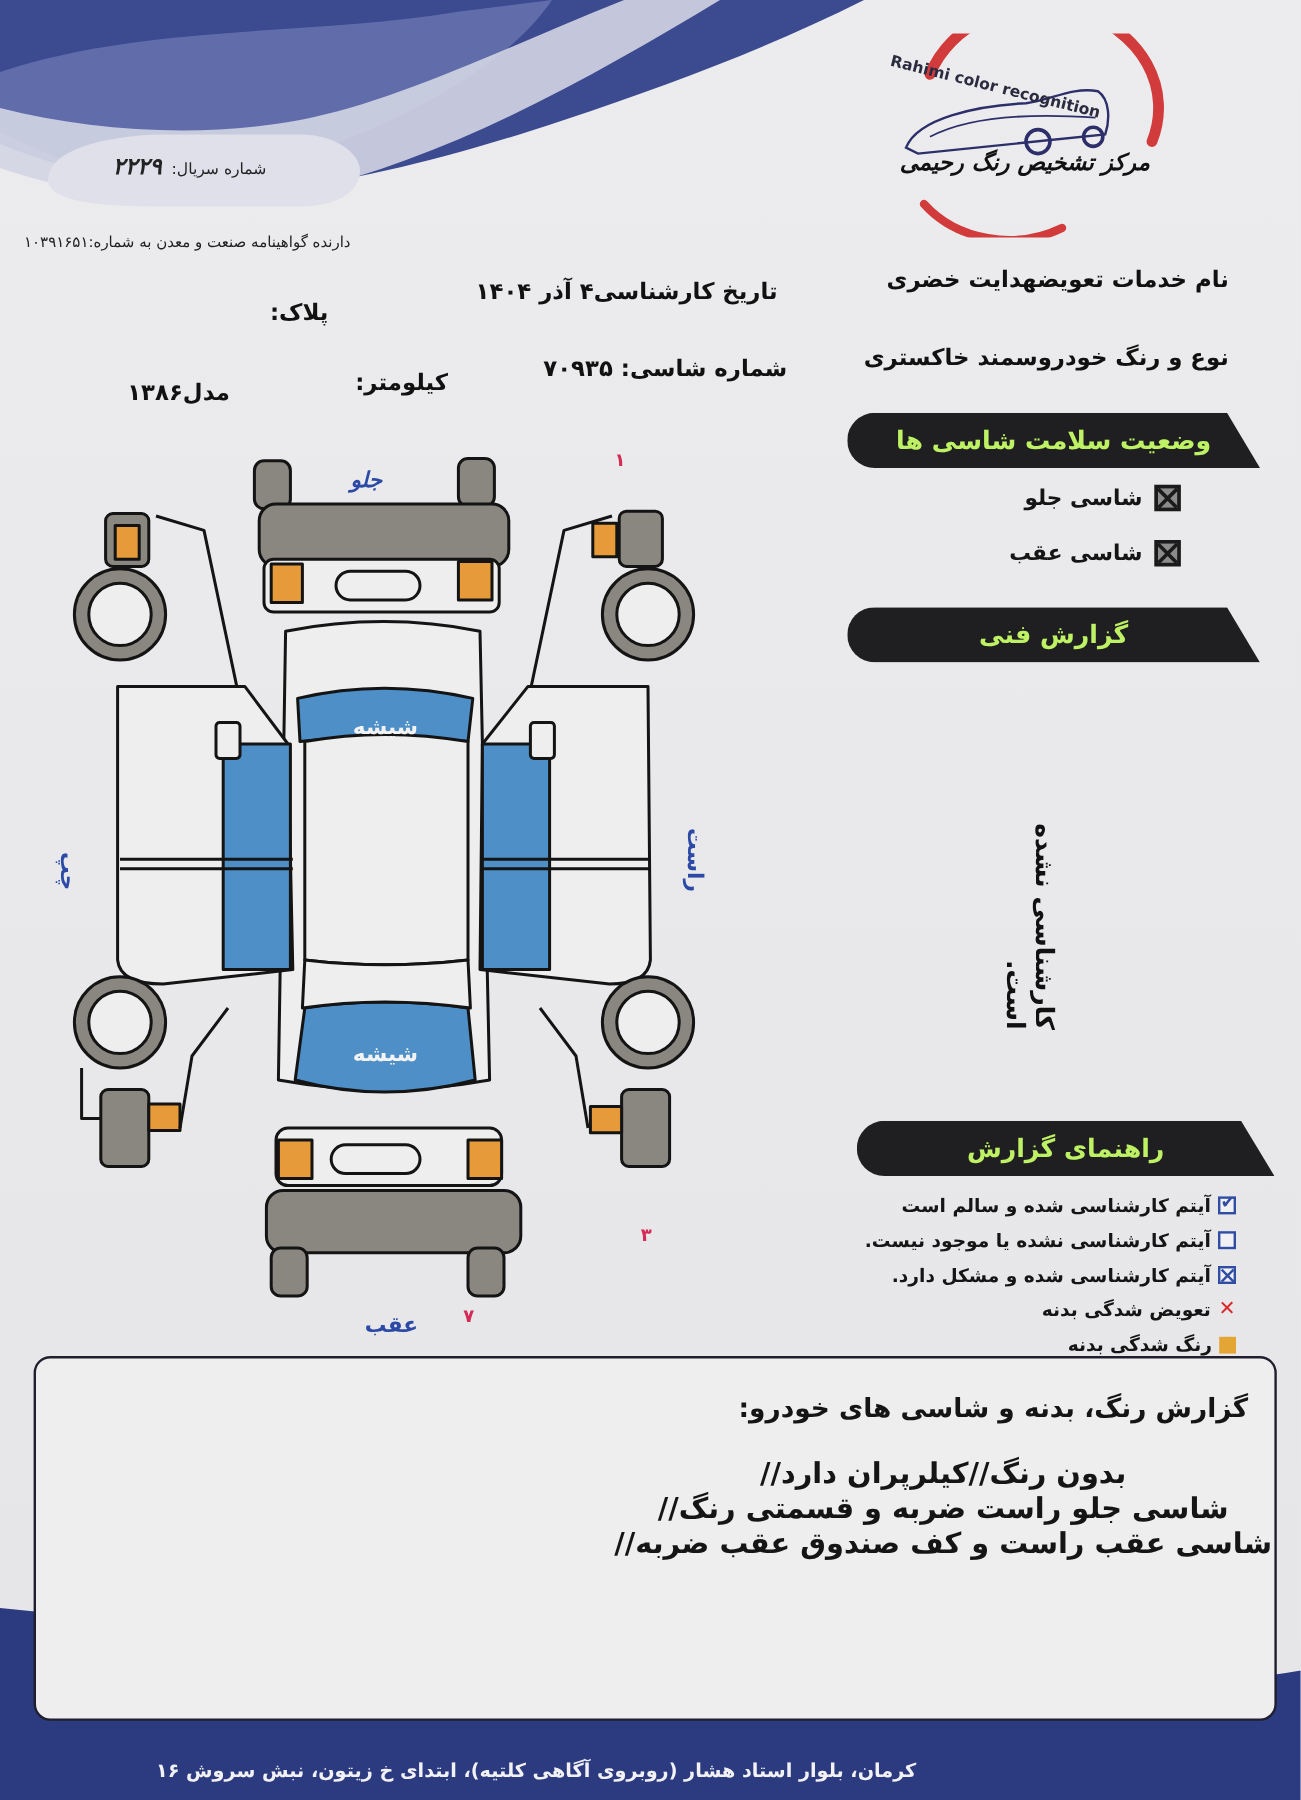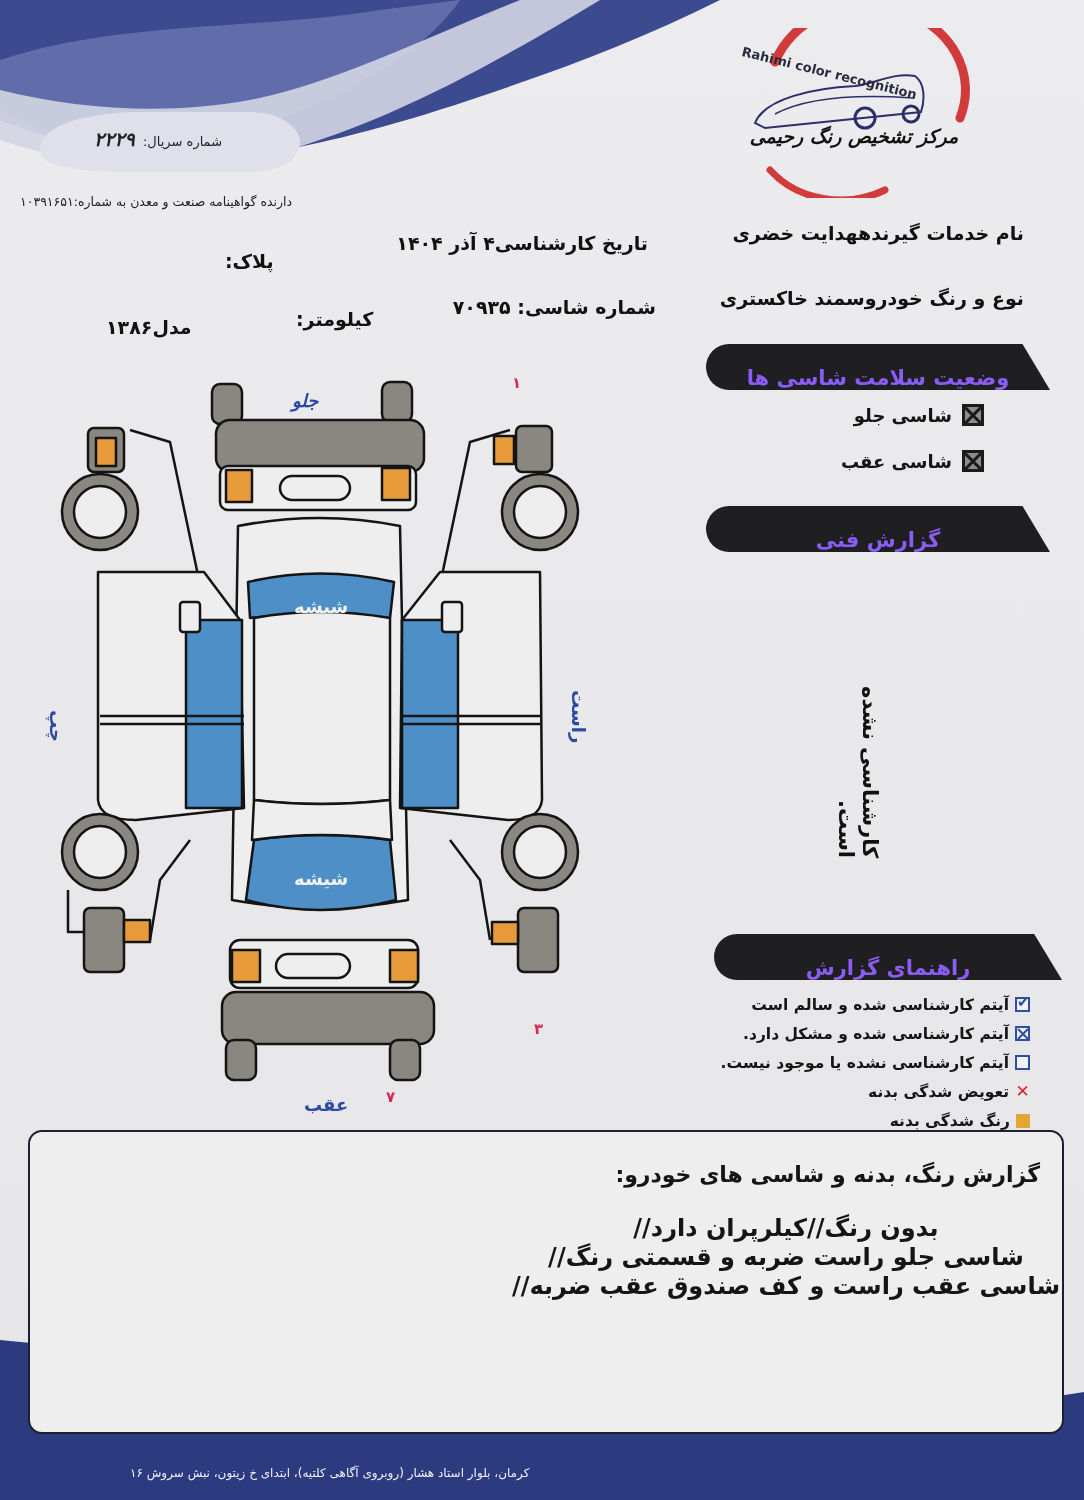--- a/index.html
+++ b/index.html
@@ -22,22 +22,22 @@
 
   
   .serial { position:absolute; left:94px; top:128px; font-size:13px; color:#222; white-space:nowrap; }
   .serial b { font-size:19px; font-weight:900; margin-right:4px;font-style:italic; }
   .license { position:absolute; left:20px; top:194px; font-size:12.5px; color:#222; white-space:nowrap; }
 
   .row { position:absolute; font-size:19px; font-weight:bold; white-space:nowrap; color:#111; }
 
   
   .ribbon {
-    position:absolute; height:46px; background:#1f1f21; color:#8b5cf6;
-    font-weight:900; font-size:21px; display:flex; align-items:flex-end; justify-content:center;
+    position:absolute; height:46px; background:#1f1f21; color:#bef264;
+    font-weight:900; font-size:21px; display:flex; align-items:center; justify-content:center;
     border-radius:23px 0 0 23px;
     clip-path:polygon(0 0, 92% 0, 100% 100%, 0 100%);
   }
   .chk-row { position:absolute; display:flex; align-items:center; gap:10px; font-size:18px; font-weight:900; white-space:nowrap;justify-content:flex-end; }
   .xbox { width:22px; height:22px; border:3px solid #1b1b1b; background:#8c8c8c; position:relative; box-sizing:border-box; }
   .xbox::before, .xbox::after { content:""; position:absolute; left:50%; top:50%; width:22px; height:2.5px; background:#1b1b1b; }
   .xbox::before { transform:translate(-50%,-50%) rotate(45deg); }
   .xbox::after { transform:translate(-50%,-50%) rotate(-45deg); }
 
   .vertical-note {
@@ -59,21 +59,21 @@
 
   
   .report-box {
     position:absolute; left:28px; top:1130px; width:1032px; height:300px;
     border:2px solid #1f1f30; border-radius:14px; background:#eeeeef;text-align:center;
   }
   .report-title { position:absolute; right:22px; top:30px; font-size:22px; font-weight:900; white-space:nowrap; }
   .report-lines { position:absolute; right:2px; top:82px; font-size:24px; font-weight:900; line-height:29px; }
   .report-lines div { white-space:nowrap; }
 
-  .footer { position:absolute; left:130px; top:1466px; font-size:12px; font-weight:normal; color:#f2f2f4; white-space:nowrap; }
+  .footer { position:absolute; left:130px; top:1466px; font-size:16px; font-weight:bold; color:#f2f2f4; white-space:nowrap; }
 
   
   .diagram { position:absolute; left:40px; top:360px; width:560px; height:770px; }
   .diag-label { position:absolute; color:#2c4aa5; font-weight:bold; font-size:18px; white-space:nowrap; }
   .glass-label { position:absolute; color:#f3f3f3; font-weight:900; font-size:18px; }
   .pen-mark { position:absolute; color:#d52a55; font-size:15px; font-weight:bold; }
 </style>
 </head>
 <body>
 
@@ -97,21 +97,21 @@
   <div class="logo-en">Rahimi color recognition</div>
   <div class="logo-fa">مرکز تشخیص رنگ رحیمی</div>
 
   <div class="serial">
     <span>شماره سریال:</span>
     <b>۲۲۲۹</b>
   </div>
   <div class="license">دارنده گواهینامه صنعت و معدن به شماره:۱۰۳۹۱۶۵۱</div>
 
   <div class="row" style="right:60px; top:222px;">
-    <span>نام خدمات گیرنده</span><span>هدایت خضری</span>
+    <span>نام خدمات تعویض</span><span>هدایت خضری</span>
   </div>
   <div class="row" style="right:436px; top:232px;">
     <span>تاریخ کارشناسی</span><span>۴ آذر ۱۴۰۴</span>
   </div>
   <div class="row" style="left:212px; top:250px;margin-left:13px;">
     <span>پلاک:</span>
     <span></span>
   </div>
 
   <div class="row" style="right:60px; top:287px;">
@@ -220,26 +220,26 @@
 
   <div class="ribbon" style="left:714px; top:934px; width:348px;">
     <span>راهنمای گزارش</span>
   </div>
   <div class="legend">
     <div class="legend-item">
       <span class="lg-box lg-check"></span>
       <span>آیتم کارشناسی شده و سالم است</span>
     </div>
     <div class="legend-item">
+      <span class="lg-box"></span>
+      <span>آیتم کارشناسی نشده یا موجود نیست.</span>
+    </div>
+    <div class="legend-item">
       <span class="lg-box lg-x"></span>
       <span>آیتم کارشناسی شده و مشکل دارد.</span>
-    </div>
-    <div class="legend-item">
-      <span class="lg-box"></span>
-      <span>آیتم کارشناسی نشده یا موجود نیست.</span>
     </div>
     <div class="legend-item">
       <span class="lg-redx">✕</span>
       <span>تعویض شدگی بدنه</span>
     </div>
     <div class="legend-item">
       <span class="lg-orange"></span>
       <span>رنگ شدگی بدنه</span>
     </div>
   </div>

